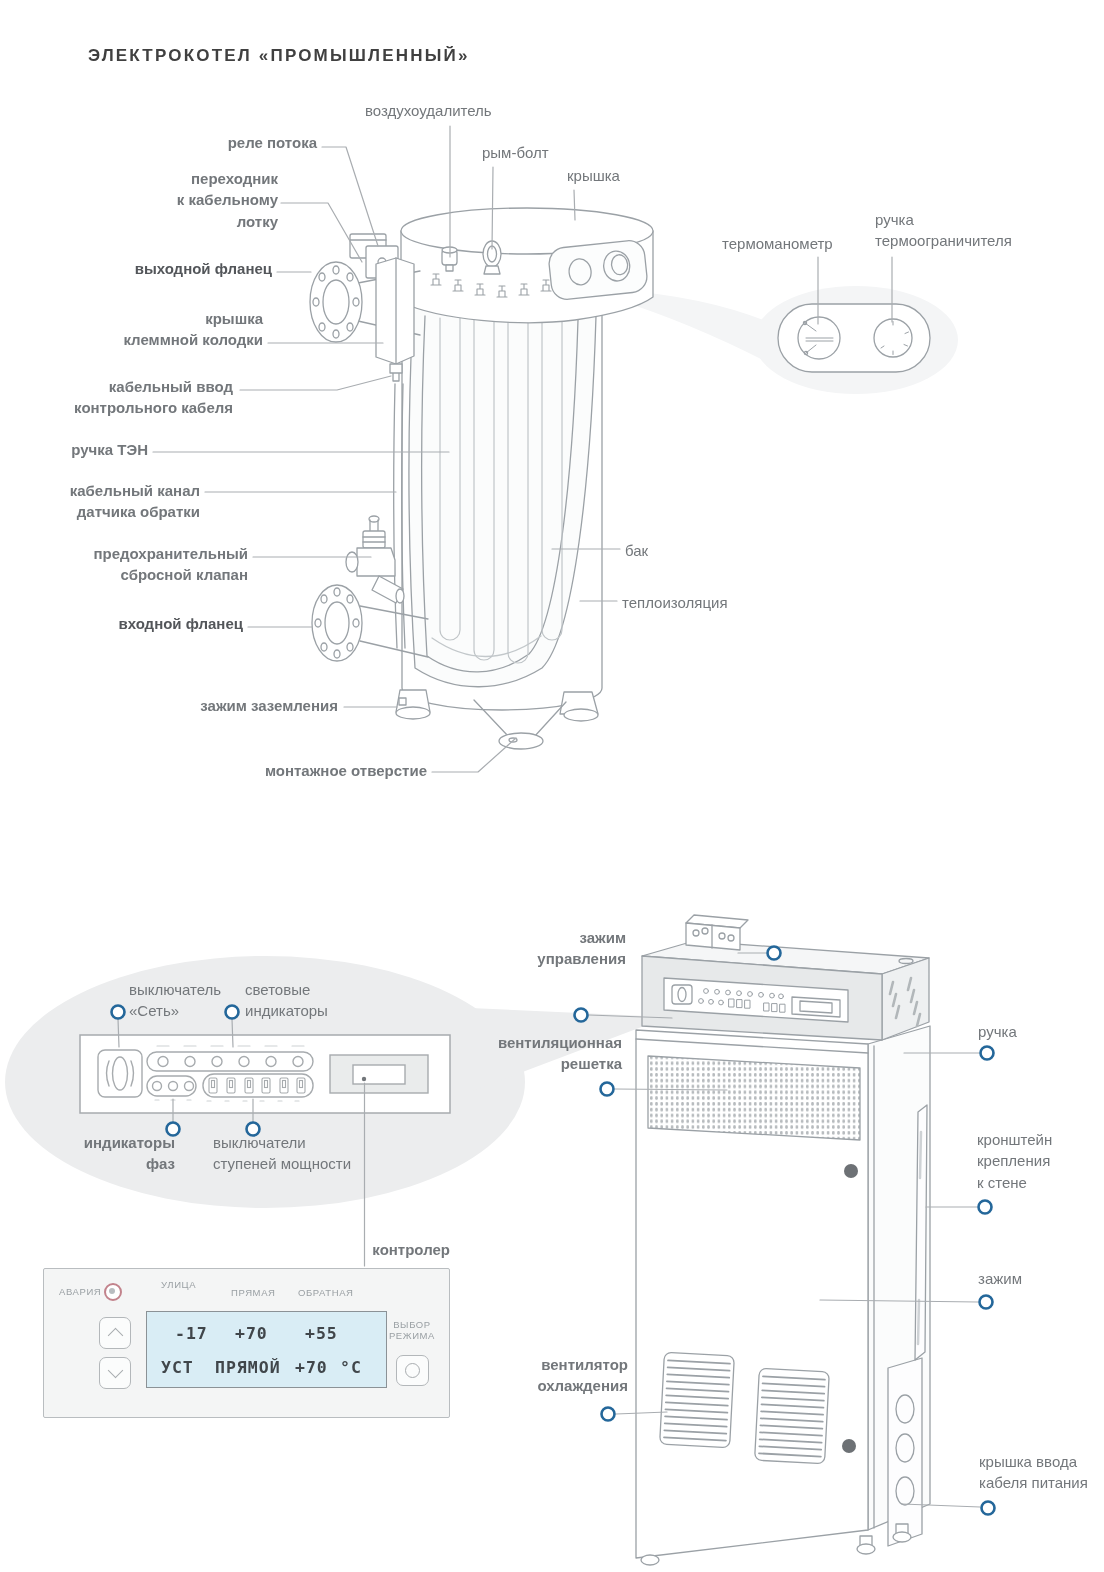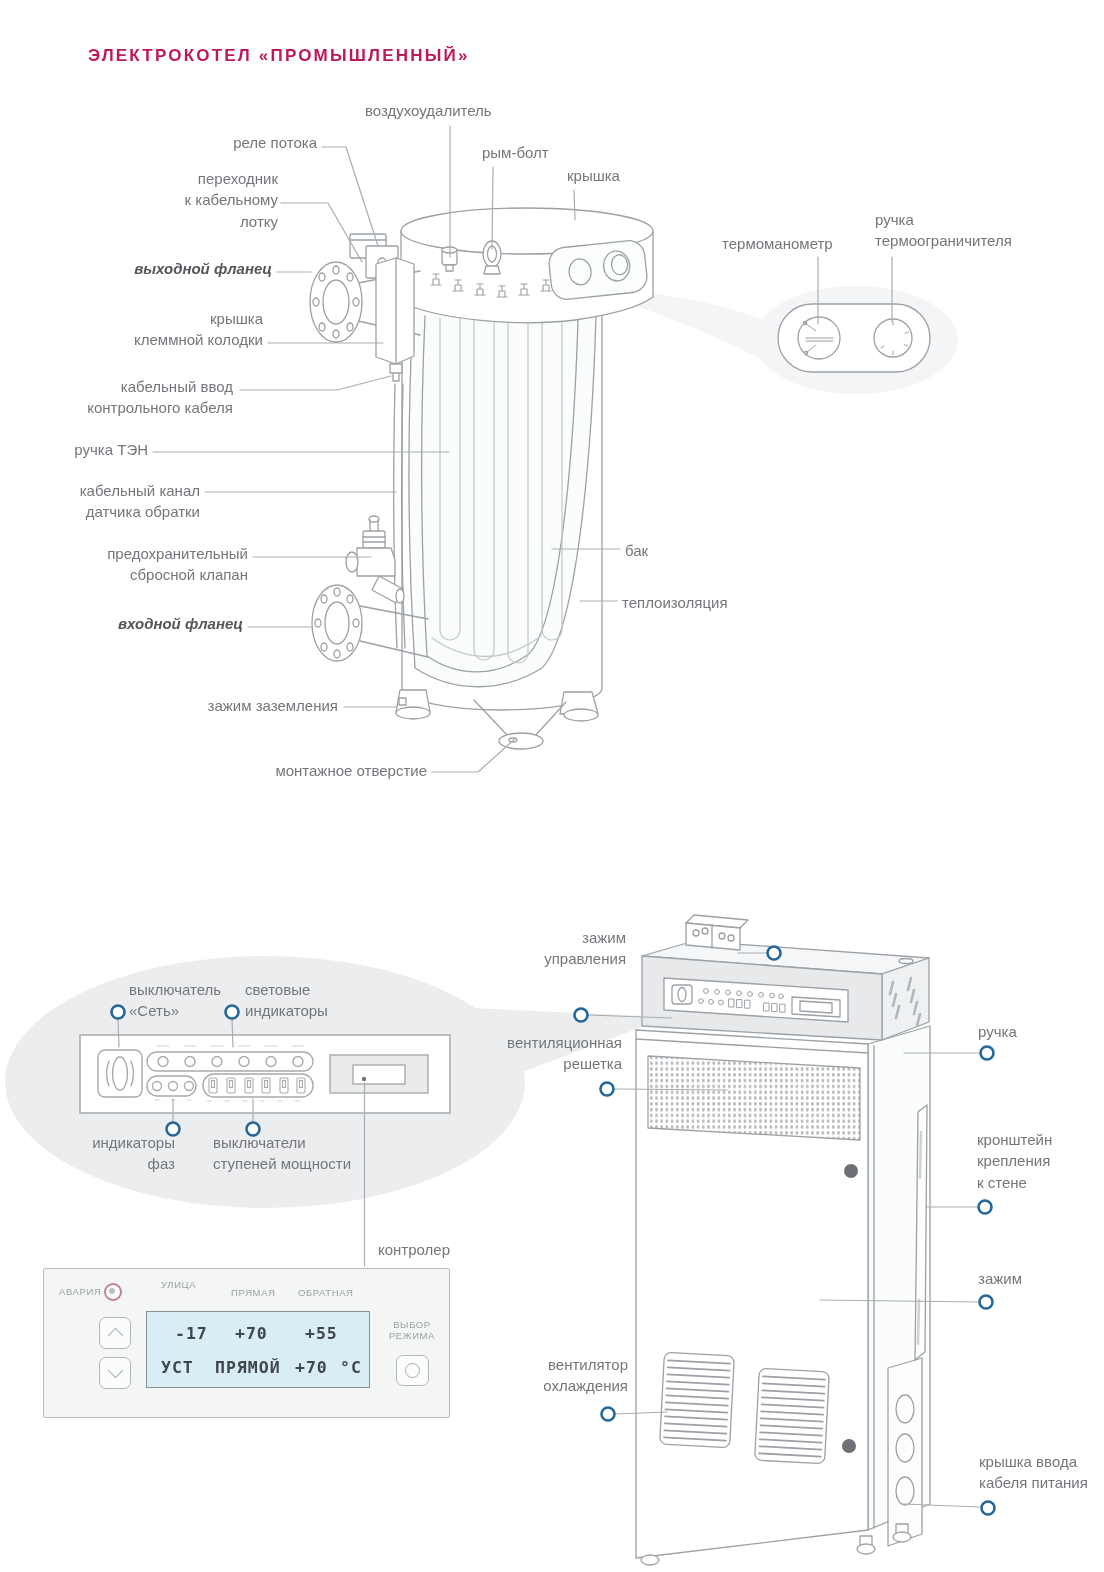--- a/index.html
+++ b/index.html
@@ -1,23 +1,23 @@
 <!DOCTYPE html>
 <html><head>
 <meta charset="utf-8">
 <style>
   html,body{margin:0;padding:0;background:#fff;}
   .canvas{position:relative;width:1104px;height:1572px;background:#ffffff;overflow:hidden;
           font-family:"Liberation Sans",sans-serif;}
   .art{position:absolute;left:0;top:0;}
   .t{position:absolute;}
-  .title{font-size:17px;font-weight:bold;letter-spacing:2.2px;color:#be185d;white-space:nowrap;}
+  .title{font-size:17px;font-weight:bold;letter-spacing:2.2px;color:#404040;white-space:nowrap;}
   .lbl{font-size:15px;line-height:1.42;color:#73777b;white-space:pre-line;}
-  .rt{text-align:right;}
-  .bold{font-weight:bold;color:#53565a;font-style:italic;}
+  .rt{text-align:right;font-weight:bold;}
+  .bold{font-weight:bold;color:#53565a;}
   
   #lb-air{left:365px;top:100px}
   #lb-relay{right:787px;top:132px}
   #lb-adapter{right:826px;top:168px}
   #lb-eye{left:482px;top:142px}
   #lb-cover{left:567px;top:165px}
   #lb-outflange{right:832px;top:258px}
   #lb-termcover{right:841px;top:308px}
   #lb-gland{right:871px;top:376px}
   #lb-ten{right:956px;top:439px}
@@ -50,21 +50,21 @@
         border:1.4px solid #b9bdc0;border-radius:2px;}
   .sm{position:absolute;font-size:9.5px;color:#9aa0a4;letter-spacing:.6px;white-space:pre-line;}
   .led{position:absolute;left:60px;top:14px;width:14px;height:14px;border-radius:50%;
        border:2.5px solid #c2838c;background:#fff;}
   .led i{position:absolute;left:2.5px;top:2.5px;width:6px;height:6px;background:#b9bdc0;border-radius:50%;}
   .btn{position:absolute;width:30px;height:30px;border:1.5px solid #b3b7ba;border-radius:7px;background:#fbfcfc;}
   .chev{display:block;width:10px;height:10px;border-left:1.7px solid #a8acaf;border-top:1.7px solid #a8acaf;}
   .chev.up{transform:rotate(45deg);margin:12px auto 0;}
   .chev.dn{transform:rotate(225deg);margin:7px auto 0;}
   .lcd{position:absolute;left:102px;top:42px;width:222px;height:75px;background:#d9edf5;
-       border:1.4px solid #8b9296;}
+       border:1.4px solid #8b9296;padding-left:17px;}
   .lv{position:absolute;font-family:"DejaVu Sans Mono",monospace;font-weight:bold;
       font-size:16.5px;color:#40464a;letter-spacing:1px;white-space:nowrap;}
   .mbtn{position:absolute;left:352px;top:86px;width:31px;height:29px;border:1.5px solid #b3b7ba;
         border-radius:7px;background:#fbfcfc;}
   .mbtn i{position:absolute;left:7.5px;top:6.5px;width:13px;height:13px;border:1.6px solid #a8acaf;border-radius:50%;}
 </style>
 </head>
 <body>
 
 <div class="canvas">

